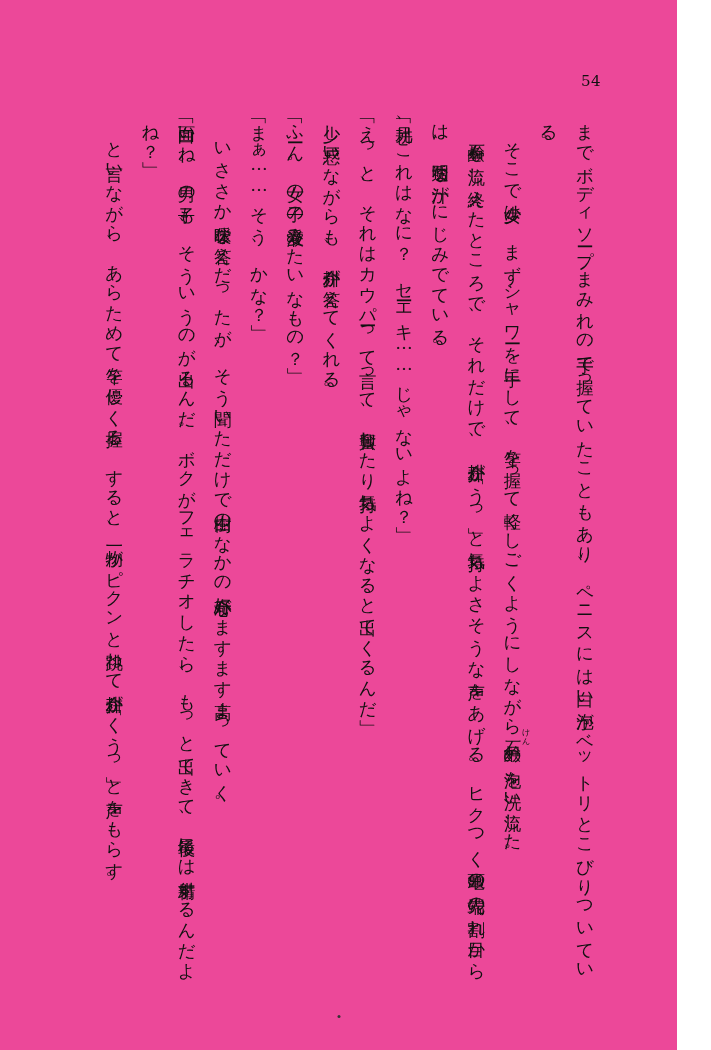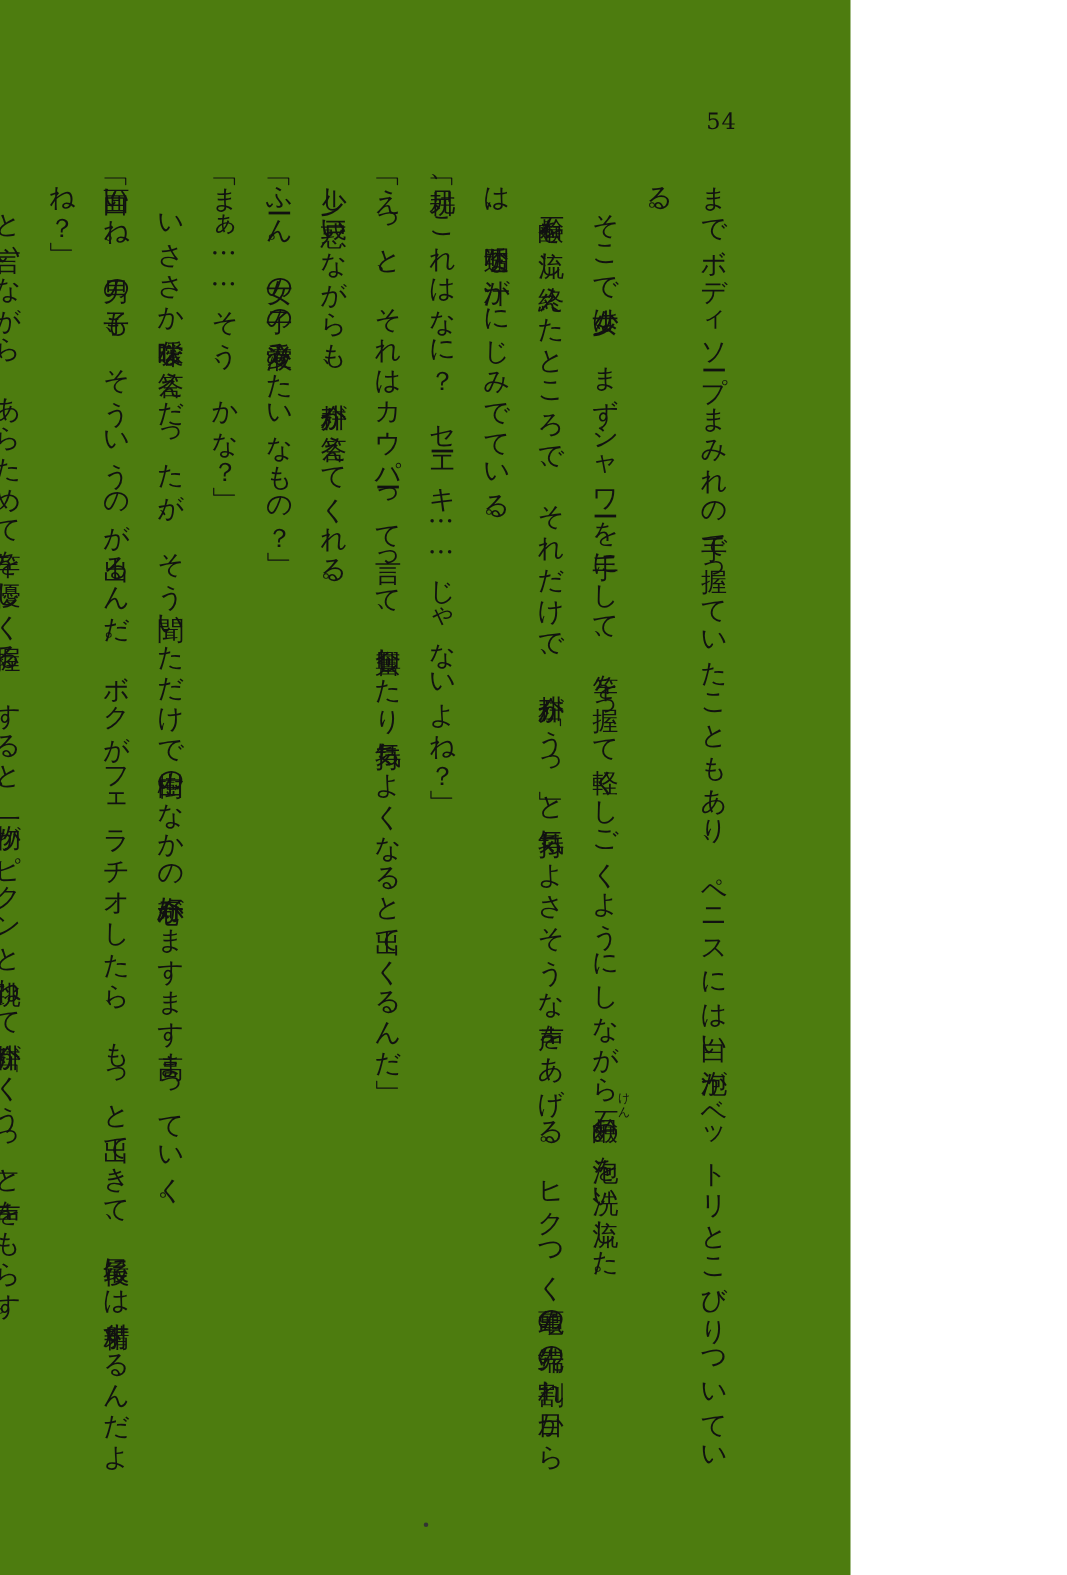--- a/index.html
+++ b/index.html
@@ -2,23 +2,23 @@
 <html><head>
 <meta charset="utf-8">
 <style>
   html, body {
     margin: 0;
     padding: 0;
     background: #ffffff;
   }
   .page {
     position: relative;
-    width: 567px;
+    width: 677px;
     height: 1050px;
-    background: #4d7c0f;
+    background: #ec4899;
     overflow: hidden;
     font-family: "DejaVu Serif", "Liberation Serif", serif;
     color: #111111;
   }
   .page-number {
     position: absolute;
     top: 72px;
     right: 76px;
     font-size: 15px;
     font-family: "DejaVu Serif", "Liberation Serif", serif;

